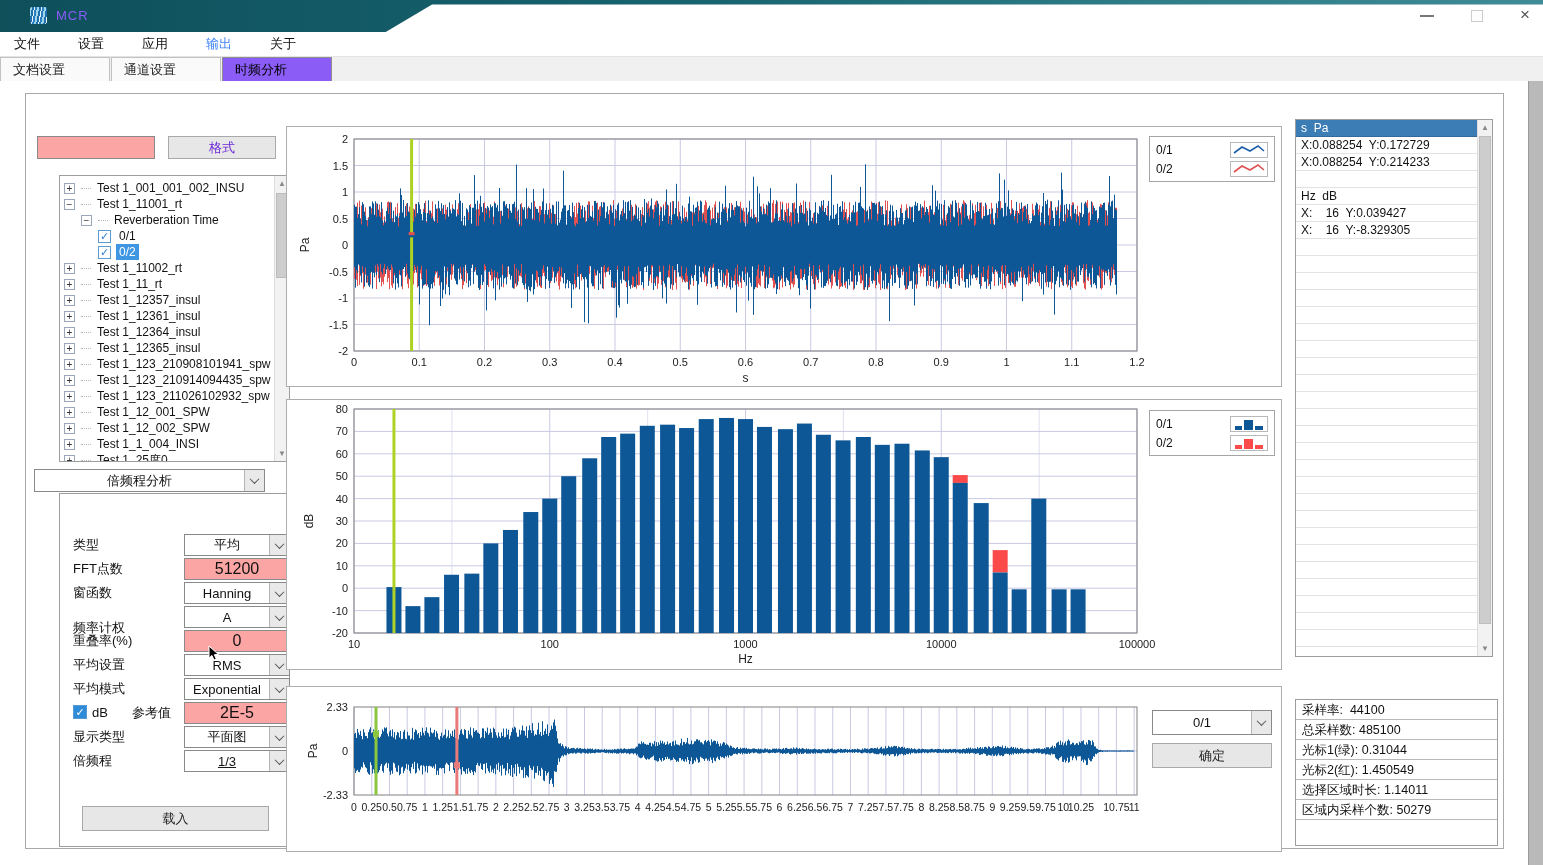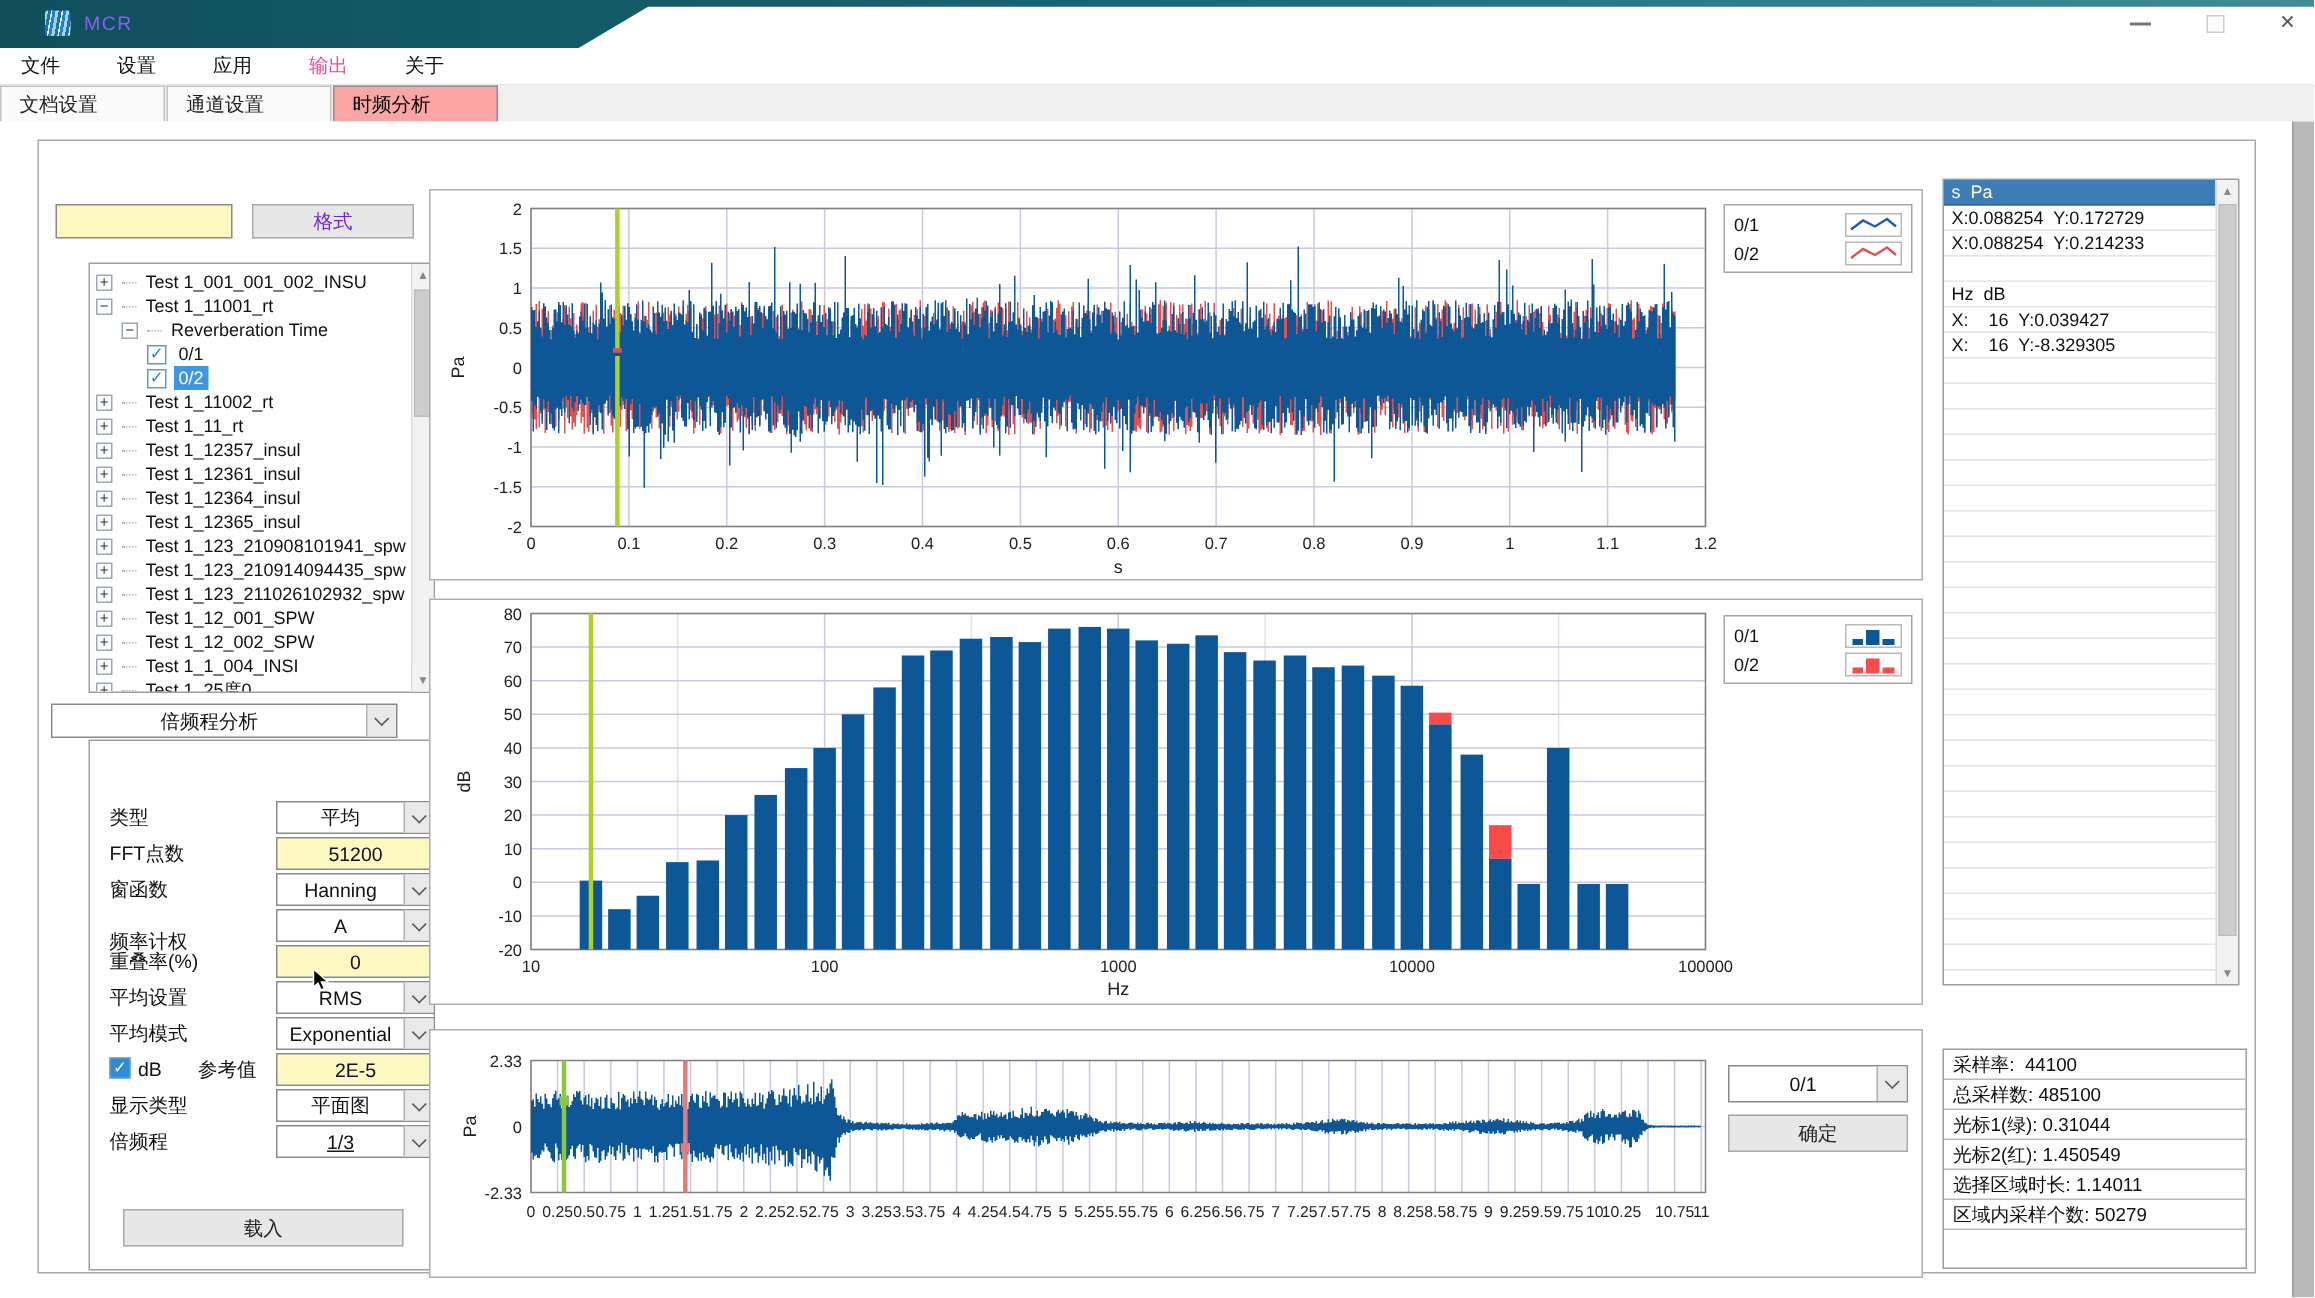--- a/index.html
+++ b/index.html
@@ -20,39 +20,39 @@
   #btn-min  { left:1412px; }
   #btn-max  { left:1462px; }
   #btn-close{ left:1510px; }
   #btn-min i{ display:inline-block; width:14px; height:0; border-top:2px solid #777; vertical-align:middle; }
   #btn-max i{ display:inline-block; width:12px; height:12px; border:1px solid #ccc; background:#fdfdfd; vertical-align:middle; }
   #btn-close span{ color:#555; font-size:17px; }
 
   
   #menubar { position:absolute; left:0; top:32px; width:1543px; height:25px; background:#fff; border-bottom:1px solid #e4e4e4; display:flex; align-items:center;gap:10px; }
   .menu-item { padding:3px 14px; font-size:13px; color:#111; }
-  .menu-item.disabled { color:#ec4899; }
+  .menu-item.disabled { color:#3b82f6; }
 
   
   #tabstrip { position:absolute; left:0; top:57px; width:1543px; height:24px; background:#f0f0f0; display:flex; align-items:flex-end; }
   .tab { height:24px; line-height:23px; padding:0 12px; min-width:110px; font-size:13px; background:#fafafa; border:1px solid #c2c2c2; border-bottom:none; margin-right:1px; color:#222; }
-  .tab.active { background:#fca5a5; border-color:#8f8f8f; color:#000; }
+  .tab.active { background:#8b5cf6; border-color:#8f8f8f; color:#000; }
 
   #content { position:absolute; left:0; top:81px; width:1543px; height:784px; background:#ffffff; }
   #outer-panel { position:absolute; left:25px; top:12px; width:1479px; height:756px; border:1px solid #a9a9a9; background:#fff; }
   #right-strip { position:absolute; left:1528px; top:0; width:15px; height:784px; background:#b9b9b9; border-left:1px solid #9a9a9a; }
 
   
   .combo { position:absolute; background:#fff; border:1px solid #8a8a8a; display:flex; align-items:center; }
   .combo .val { flex:1; text-align:center; font-size:13px; color:#111; }
   .combo .arrow-box { width:20px; align-self:stretch; background:#e9e9e9; border-left:1px solid #b5b5b5; display:flex; align-items:center; justify-content:center; }
   .chev { width:7px; height:7px; border-right:1.5px solid #555; border-bottom:1.5px solid #555; transform:rotate(45deg) translate(-1px,-1px); }
   .btn { position:absolute; background:#e7e7e7; border:1px solid #a9a9a9; text-align:center; font-size:13px; color:#222; display:flex; align-items:center; justify-content:center; }
   .btn.disabled { color:#6d28d9;margin-left:12px; }
-  .textinput { position:absolute; background:#fef9c3; border:1px solid #8a8a8a; font-size:13px; text-align:center; color:#111; display:flex; align-items:center; justify-content:center; }
+  .textinput { position:absolute; background:#fca5a5; border:1px solid #8a8a8a; font-size:16px; text-align:center; color:#111; display:flex; align-items:center; justify-content:center; }
 
   
   #tree-box { position:absolute; left:33px; top:81px; width:231px; height:287px; border:1px solid #9d9d9d; background:#fff; overflow:hidden; }
   .tree-row { position:relative; height:16px; line-height:16px; white-space:nowrap; font-size:12px; color:#111; display:flex; align-items:center; }
   .expander { width:11px; height:11px; border:1px solid #9aa7b8; background:#fff; font-size:10px; line-height:9px; text-align:center; color:#333; margin-right:6px; flex:none; }
   .tree-dots { width:10px; border-top:1px dotted #b9b9b9; margin-right:3px; flex:none; }
   .cbx { width:13px; height:13px; border:1px solid #5b9bd5; background:#fff; color:#2d7dd2; font-size:11px; line-height:11px; text-align:center; font-weight:bold; margin-right:5px; flex:none; }
   .tree-label { padding:0 3px; }
   .tree-label.selected { background:#3f97e4; color:#fff; }
   .vscroll { position:absolute; right:0; top:0; width:15px; background:#f2f2f2; border-left:1px solid #dcdcdc; }

